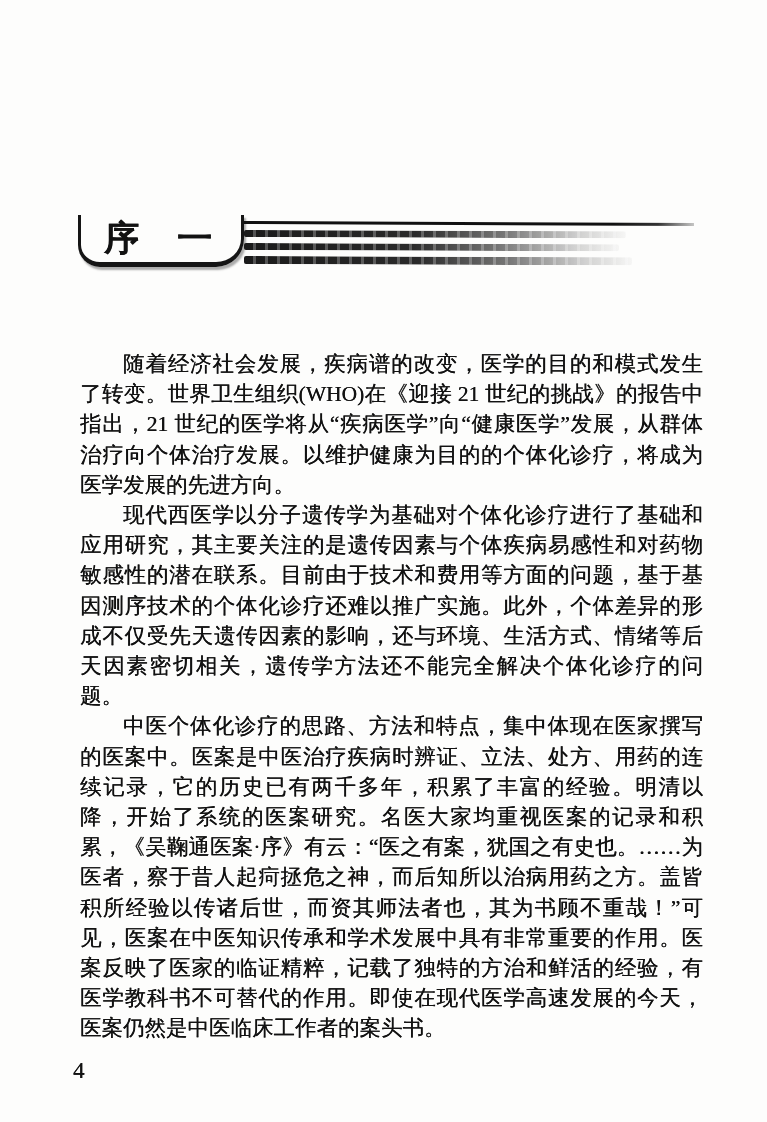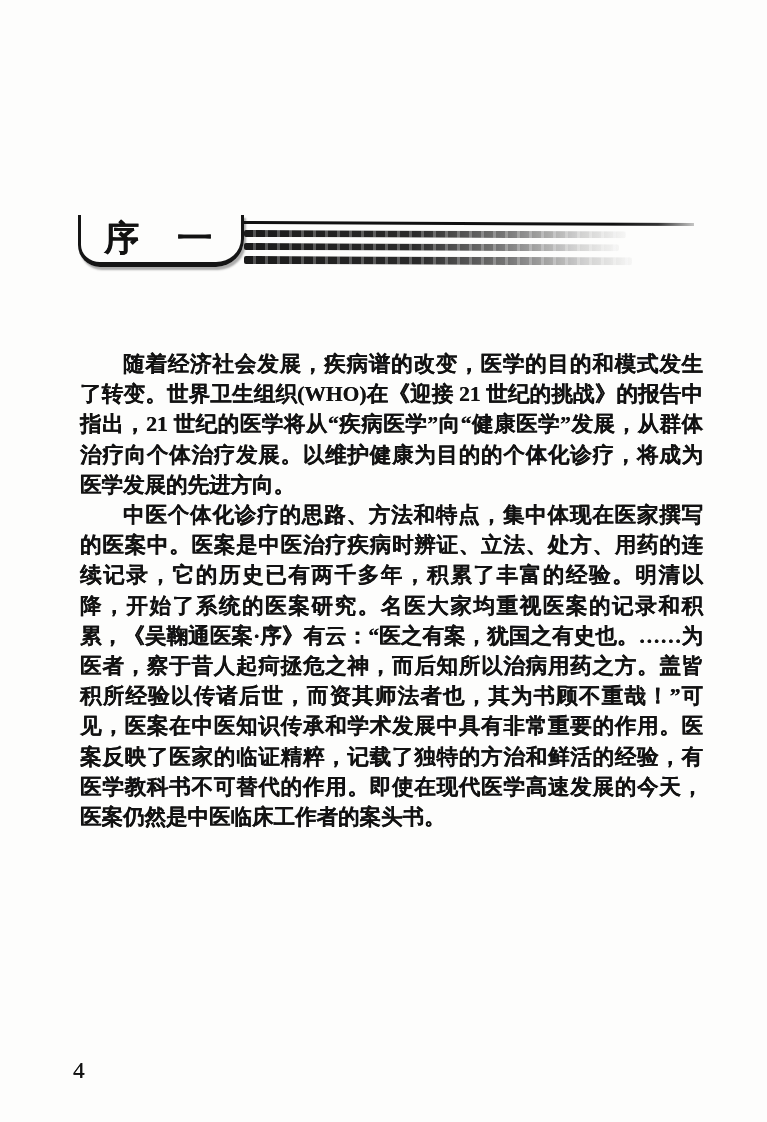--- a/index.html
+++ b/index.html
@@ -68,21 +68,21 @@
   
   .content {
     position: absolute;
     left: 80px; top: 349px;
     width: 623px;
     font-size: 21.5px;
     line-height: 30.2px;
     text-align: justify;
     text-shadow: 0.35px 0 0 currentColor;
   }
-  .content p { text-indent: 2em; font-weight: bold; }
+  .content p { text-indent: 2em; }
 
   
   .page-number {
     position: absolute;
     left: 73px; top: 1058px;
     font-size: 23px;
     text-shadow: 0.3px 0 0 currentColor;
   }
 </style>
 </head>
@@ -96,19 +96,20 @@
       <span>一</span>
     </div>
     <div class="thin-line"></div>
     <div class="streak streak1"></div>
     <div class="streak streak2"></div>
     <div class="streak streak3"></div>
   </div>
 
   <div class="content">
     <p>随着经济社会发展，疾病谱的改变，医学的目的和模式发生了转变。世界卫生组织(WHO)在《迎接 21 世纪的挑战》的报告中指出，21 世纪的医学将从“疾病医学”向“健康医学”发展，从群体治疗向个体治疗发展。以维护健康为目的的个体化诊疗，将成为医学发展的先进方向。</p>
+    <p>现代西医学以分子遗传学为基础对个体化诊疗进行了基础和应用研究，其主要关注的是遗传因素与个体疾病易感性和对药物敏感性的潜在联系。目前由于技术和费用等方面的问题，基于基因测序技术的个体化诊疗还难以推广实施。此外，个体差异的形成不仅受先天遗传因素的影响，还与环境、生活方式、情绪等后天因素密切相关，遗传学方法还不能完全解决个体化诊疗的问题。</p>
     <p>中医个体化诊疗的思路、方法和特点，集中体现在医家撰写的医案中。医案是中医治疗疾病时辨证、立法、处方、用药的连续记录，它的历史已有两千多年，积累了丰富的经验。明清以降，开始了系统的医案研究。名医大家均重视医案的记录和积累，《吴鞠通医案·序》有云：“医之有案，犹国之有史也。……为医者，察于昔人起疴拯危之神，而后知所以治病用药之方。盖皆积所经验以传诸后世，而资其师法者也，其为书顾不重哉！”可见，医案在中医知识传承和学术发展中具有非常重要的作用。医案反映了医家的临证精粹，记载了独特的方治和鲜活的经验，有医学教科书不可替代的作用。即使在现代医学高速发展的今天，医案仍然是中医临床工作者的案头书。</p>
 
   </div>
 
   <div class="page-number">4</div>
 
 </div>
 
 </body></html>

